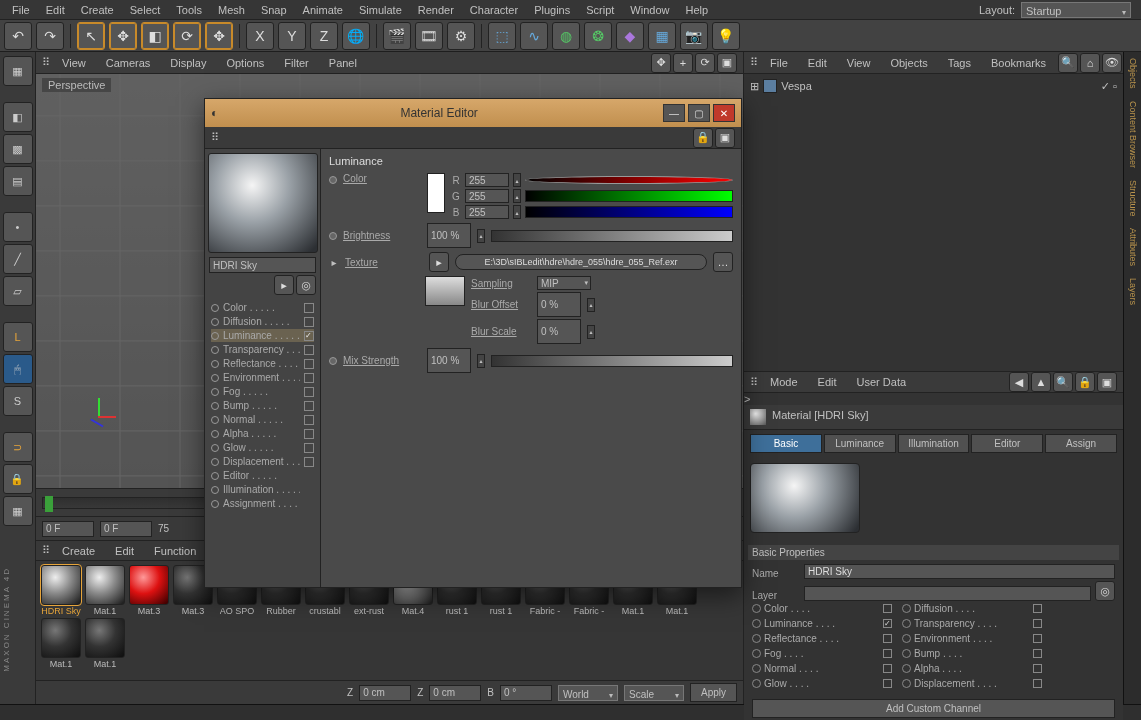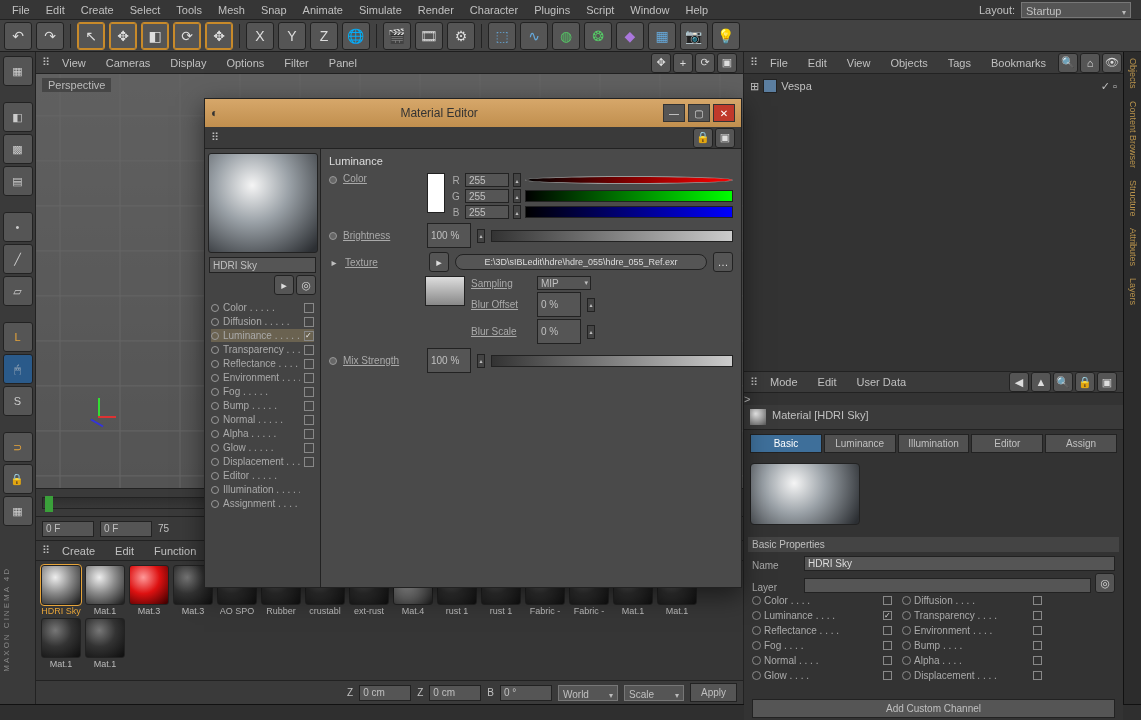--- a/index.html
+++ b/index.html
@@ -474,21 +474,21 @@
               <span class="rad"></span>
               <span style="flex:1;color:#aaa">Glow . . . .</span>
               <span class="cb"></span>
             </div>
             <div class="ch">
               <span class="rad"></span>
               <span style="flex:1;color:#aaa">Displacement . . . .</span>
               <span class="cb"></span>
             </div>
           </div>
-        <div style="text-align:center;margin-top:16px">
+        <div style="text-align:center;margin-top:8px">
           <div class="btn">Add Custom Channel</div>
         </div>
       </div>
     </div>
   </div>
 
   <div class="vtabs">
     <div class="vtab">Objects</div>
     <div class="vtab">Content Browser</div>
     <div class="vtab">Structure</div>

